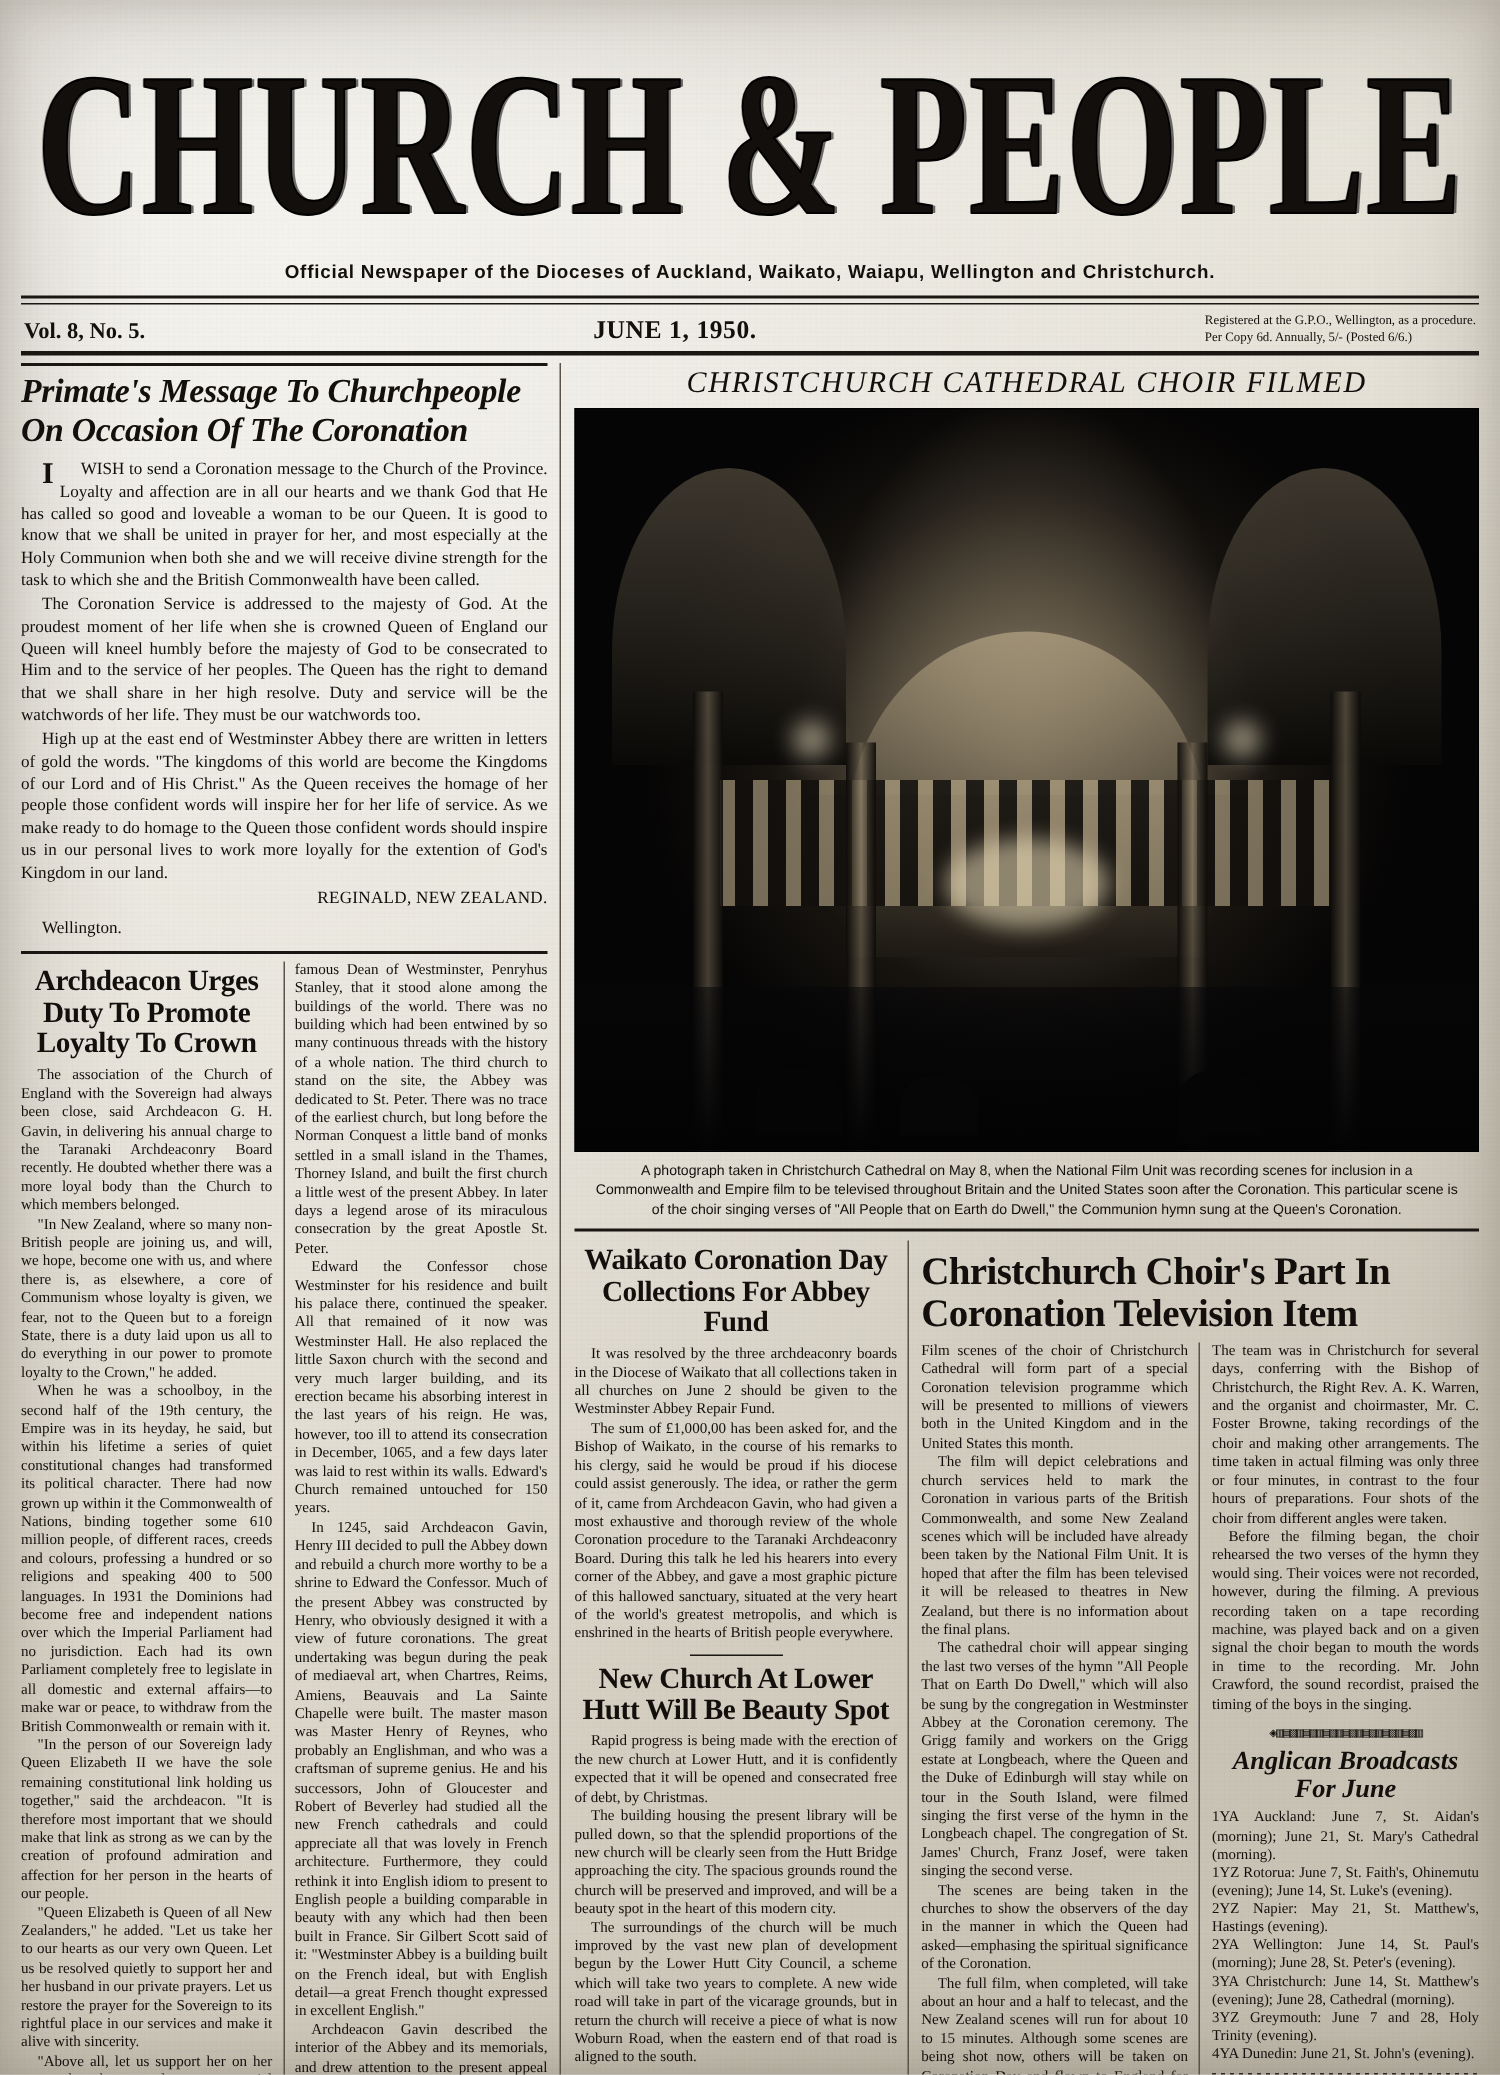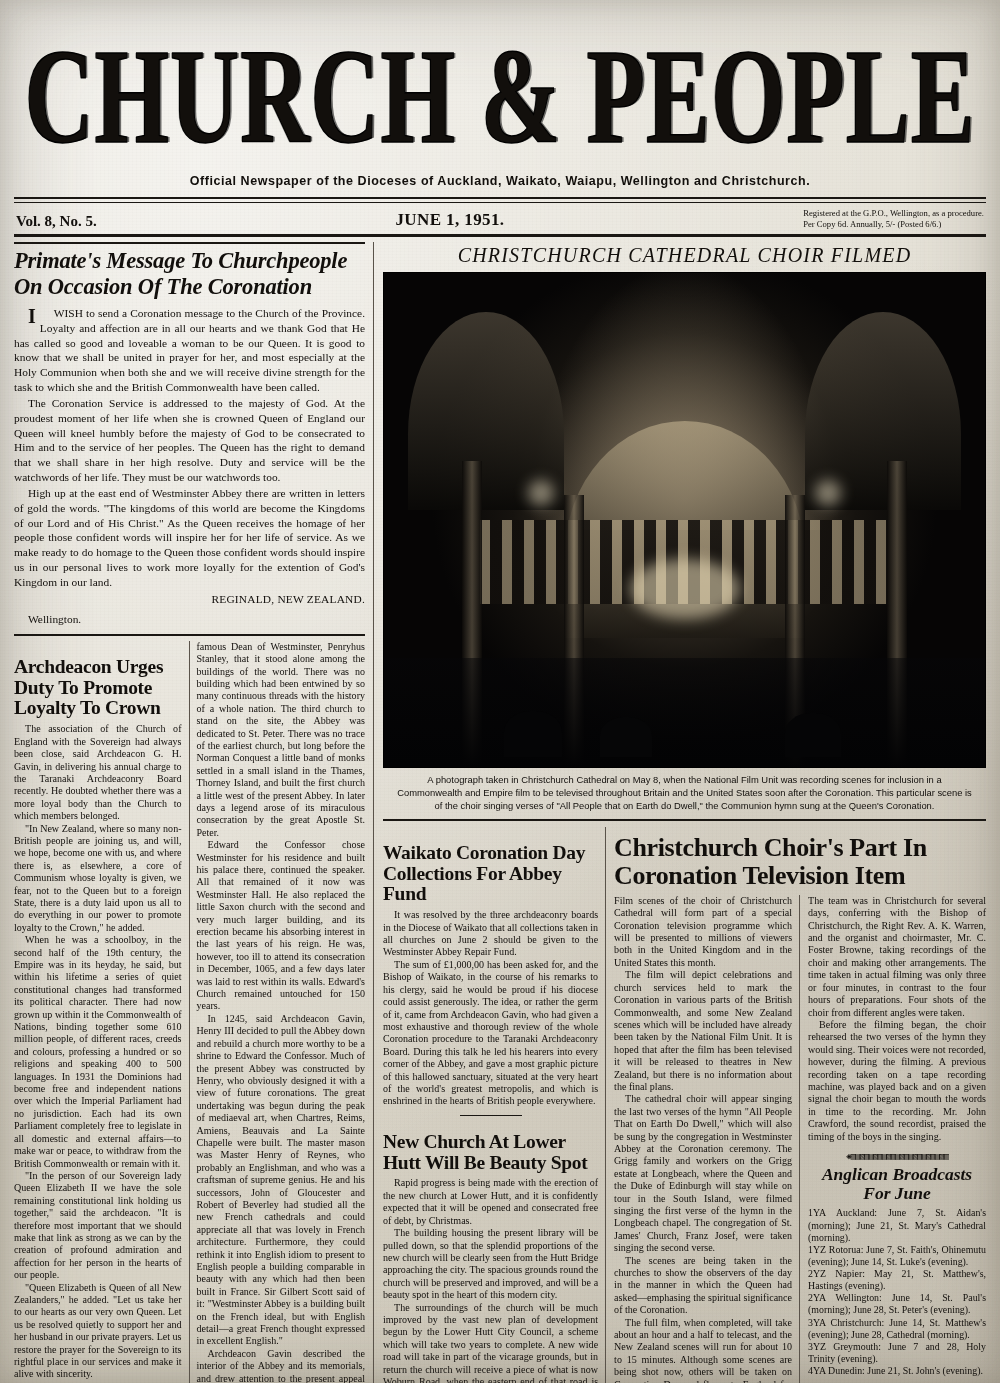--- a/index.html
+++ b/index.html
@@ -72,21 +72,21 @@
   .sig{text-align:right;font-size:11.4px;margin:3px 0 0;letter-spacing:.2px;}
   .place{font-size:11.4px;margin:8px 0 0;padding-left:14px;}
 
   
   .cols2{display:flex;margin-top:9px;border-top:2px solid #1a1713;padding-top:5px;}
   .c{width:50%;box-sizing:border-box;}
   .c.first{padding-right:7px;border-right:1px solid #5a534a;}
   .c.second{padding-left:7px;}
   h2.hd{
     font-family:"Liberation Serif",serif;font-weight:700;
-    font-size:19.5px;line-height:1.07;margin:16px 0 4px;letter-spacing:-.3px;
+    font-size:19.5px;line-height:1.07;margin:4px 0 4px;letter-spacing:-.3px;text-align:center;
   }
   p.n{font-size:10.05px;line-height:1.235;text-align:justify;margin:0;text-indent:11px;}
   p.n.ni{text-indent:0;}
 
   
   .photo-head{
     font-family:"Liberation Serif",serif;font-style:italic;font-weight:400;
     font-size:20px;text-align:center;letter-spacing:1.2px;margin:2px 0 5px;
   }
   .photo{
@@ -134,21 +134,21 @@
 <body>
 
 <div class="page">
 
   <div class="masthead">
     <div class="mast-title">CHURCH &amp; PEOPLE</div>
     <div class="mast-sub">Official Newspaper of the Dioceses of Auckland, Waikato, Waiapu, Wellington and Christchurch.</div>
     <div class="rule-d"></div>
     <div class="infobar">
       <div class="vol">Vol. 8, No. 5.</div>
-      <div class="date">JUNE 1, 1951.</div>
+      <div class="date">JUNE 1, 1950.</div>
       <div class="reg">
         <div>Registered at the G.P.O., Wellington, as a procedure.</div>
         <div>Per Copy 6d.  Annually, 5/-  (Posted 6/6.)</div>
       </div>
     </div>
     <div class="rule-thick"></div>
   </div>
 
   <div class="body-wrap">
 

